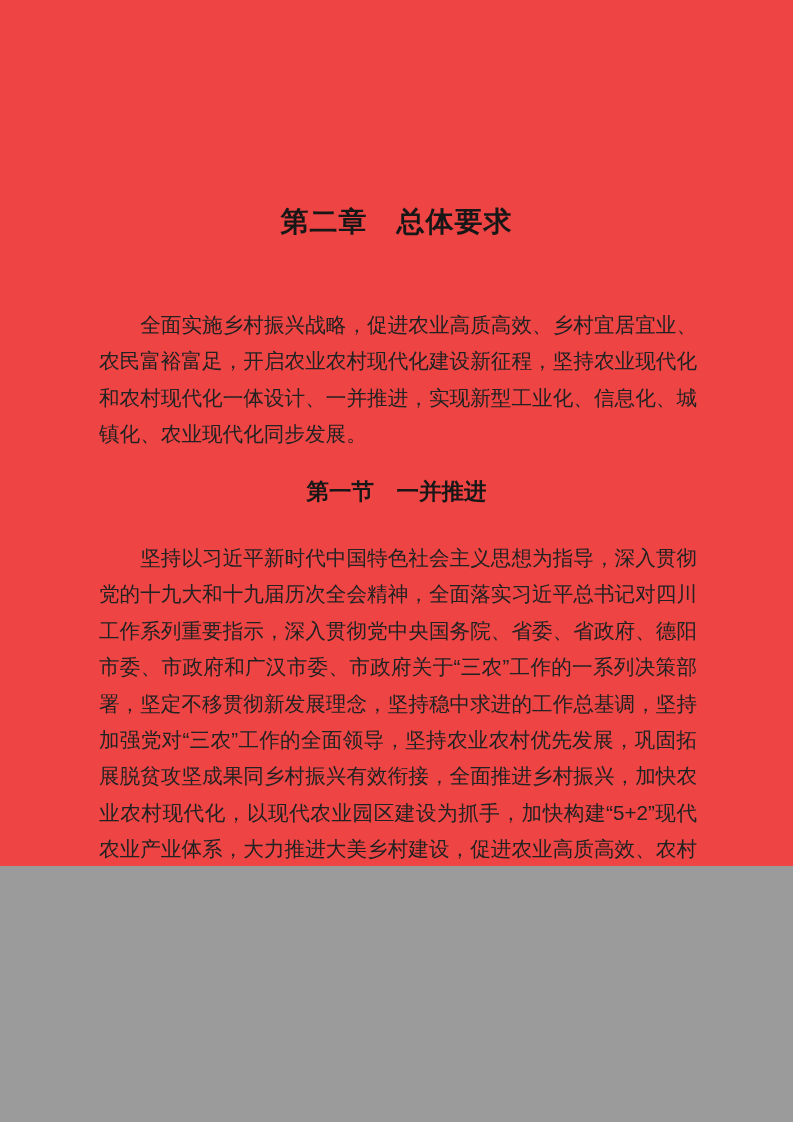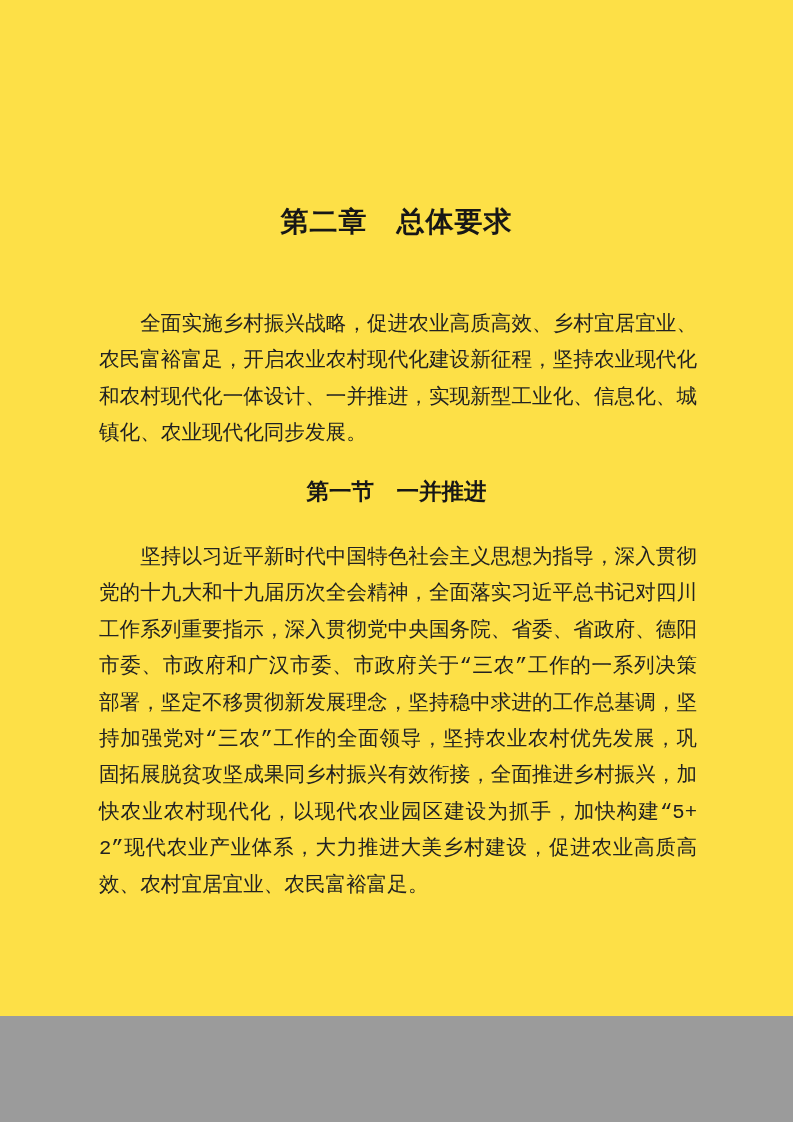--- a/index.html
+++ b/index.html
@@ -3,23 +3,23 @@
 <meta charset="utf-8">
 <style>
   html, body {
     margin: 0;
     padding: 0;
     background: #9b9b9b;
   }
   .page {
     position: relative;
     width: 793px;
-    height: 1016px;
+    height: 866px;
     margin: 0 auto;
-    background: #fde047;
+    background: #ef4444;
     overflow: hidden;
   }
   .chapter-title {
     position: absolute;
     top: 203px;
     left: 0;
     width: 100%;
     margin: 0;
     text-align: center;
     font-family: "Liberation Sans", sans-serif;
@@ -40,21 +40,21 @@
     font-weight: bold;
     font-size: 22.5px;
     line-height: 32px;
     color: #171717;
   }
   .body-para {
     position: absolute;
     left: 99px;
     width: 598px;
     margin: 0;
-    font-family: Liberation Mono, monospace;
+    font-family: Liberation Sans, sans-serif;
     font-size: 20.6px;
     line-height: 36.4px;
     color: #222222;
     text-align: justify;
     text-justify: inter-character;
     text-indent: 2em;
     word-break: break-all;
   }
   .para-1 { top: 307px; }
   .para-2 { top: 540px; }

